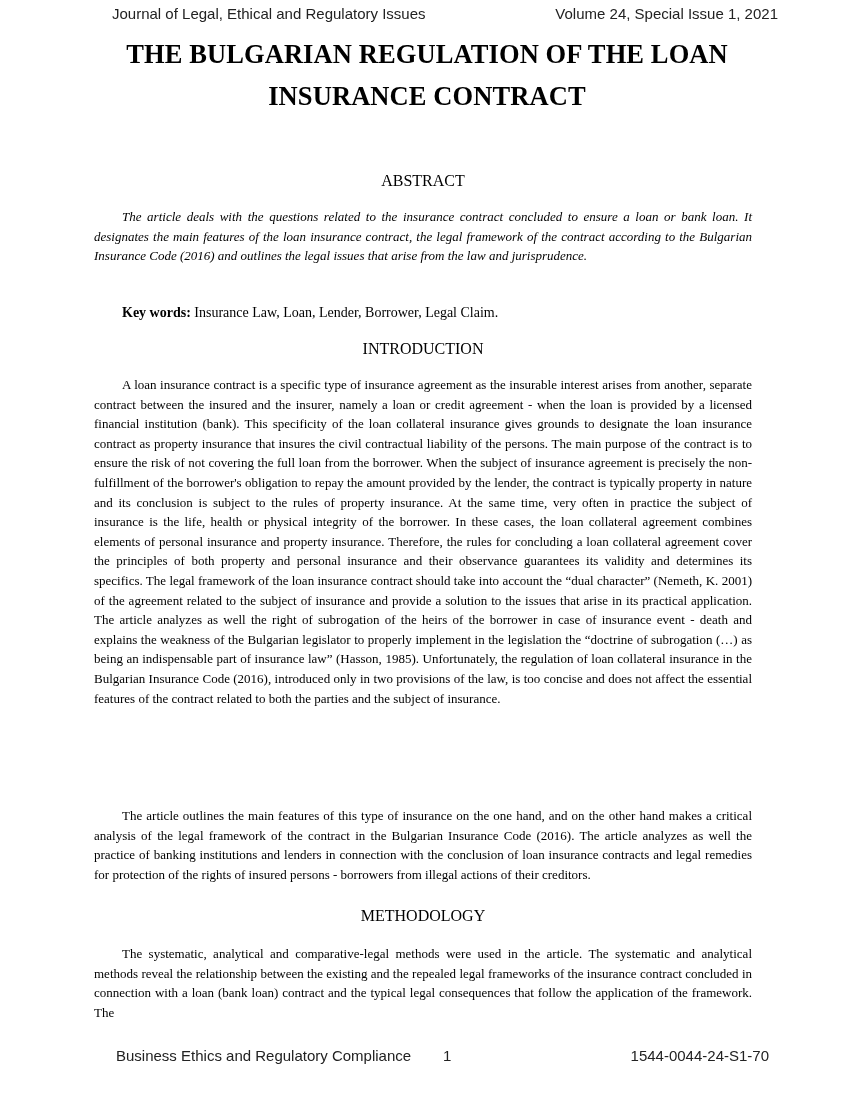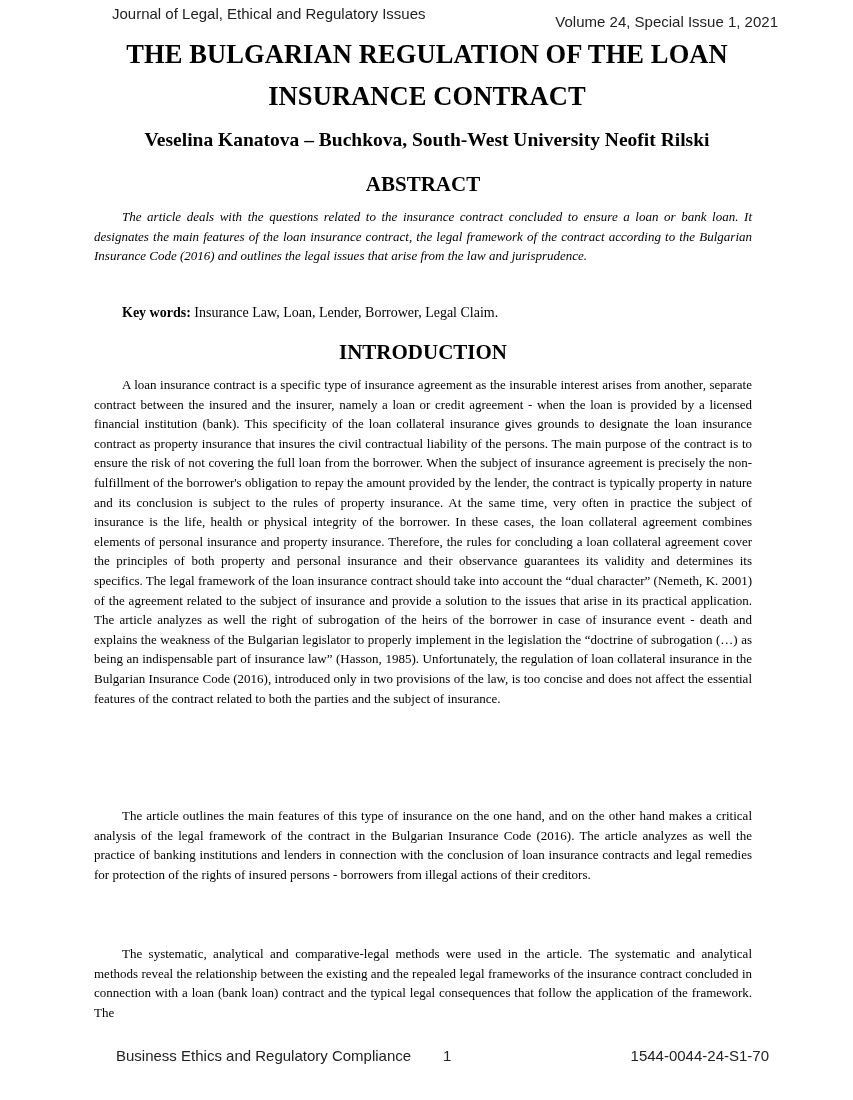--- a/index.html
+++ b/index.html
@@ -5,38 +5,38 @@
   html, body { margin: 0; padding: 0; background: #ffffff; }
   body { width: 853px; height: 1100px; position: relative; overflow: hidden; color: #000; }
   .page { position: absolute; left: 0; top: 0; width: 853px; height: 1100px; }
   .running-header, .running-footer {
     position: absolute; left: 94px; width: 666px;
     font-family: "Liberation Sans", sans-serif; font-size: 15px; color: #222; margin-left: 18px;
   }
   .running-header { top: 5px; height: 16px; }
   .running-footer { top: 1047px; height: 16px; }
   .rh-left { position: absolute; left: 0; top: 0; white-space: nowrap; }
-  .rh-right { position: absolute; right: 0; top: 8px; white-space: nowrap; }
+  .rh-right { position: absolute; right: 0; top: 0; white-space: nowrap; }
   .rf-left { position: absolute; left: 4px; top: 0; white-space: nowrap; }
   .rf-center { position: absolute; left: 331px; top: 0; }
   .rf-right { position: absolute; right: 9px; top: 0; white-space: nowrap; }
 
   .title {
     position: absolute; left: 94px; width: 666px; top: 33px;
     font-family: "Liberation Serif", serif; font-weight: bold; font-size: 26.5px;
     line-height: 42px; text-align: center; letter-spacing: 0.1px;
   }
   .author {
     position: absolute; left: 94px; width: 666px; top: 129px;
     font-family: "Liberation Serif", serif; font-weight: bold; font-size: 19.5px;
     text-align: center; white-space: nowrap;
   }
   .section-heading {
     position: absolute; left: 94px; width: 658px;
-    font-family: "Liberation Serif", serif; font-weight: bold; font-size: 21px;
+    font-family: "Liberation Serif", serif; font-weight: normal; font-size: 16px;
     text-align: center;
   }
   .para {
     position: absolute; left: 94px; width: 658px;
     font-family: "Liberation Serif", serif; font-size: 13px; line-height: 19.6px;
     text-align: justify; text-indent: 28px; margin: 0;
   }
   .para.italic { font-style: italic; }
   .keywords {
     position: absolute; left: 122px; width: 630px; top: 305px;
@@ -49,35 +49,35 @@
 
 <div class="page">
 
   <div class="running-header">
     <span class="rh-left">Journal of Legal, Ethical and Regulatory Issues</span>
     <span class="rh-right">Volume 24, Special Issue 1, 2021</span>
   </div>
 
   <div class="title">THE BULGARIAN REGULATION OF THE LOAN INSURANCE CONTRACT</div>
 
-  <div class="author">Veselina Kanatova – Buchkova, South-West University Neofit Rilski</div>
 
   <div class="section-heading" style="top:172px;">ABSTRACT</div>
 
   <p class="para italic" style="top:207px;">The article deals with the questions related to the insurance contract concluded to ensure a loan or bank loan. It designates the main features of the loan insurance contract, the legal framework of the contract according to the Bulgarian Insurance Code (2016) and outlines the legal issues that arise from the law and jurisprudence.</p>
 
   <div class="keywords">
     <b>Key words:</b><span> Insurance Law, Loan, Lender, Borrower, Legal Claim.</span>
   </div>
 
   <div class="section-heading" style="top:340px;">INTRODUCTION</div>
 
   <p class="para" style="top:375px;">A loan insurance contract is a specific type of insurance agreement as the insurable interest arises from another, separate contract between the insured and the insurer, namely a loan or credit agreement - when the loan is provided by a licensed financial institution (bank). This specificity of the loan collateral insurance gives grounds to designate the loan insurance contract as property insurance that insures the civil contractual liability of the persons. The main purpose of the contract is to ensure the risk of not covering the full loan from the borrower. When the subject of insurance agreement is precisely the non-fulfillment of the borrower's obligation to repay the amount provided by the lender, the contract is typically property in nature and its conclusion is subject to the rules of property insurance. At the same time, very often in practice the subject of insurance is the life, health or physical integrity of the borrower. In these cases, the loan collateral agreement combines elements of personal insurance and property insurance. Therefore, the rules for concluding a loan collateral agreement cover the principles of both property and personal insurance and their observance guarantees its validity and determines its specifics. The legal framework of the loan insurance contract should take into account the “dual character” (Nemeth, K. 2001) of the agreement related to the subject of insurance and provide a solution to the issues that arise in its practical application. The article analyzes as well the right of subrogation of the heirs of the borrower in case of insurance event - death and explains the weakness of the Bulgarian legislator to properly implement in the legislation the “doctrine of subrogation (…) as being an indispensable part of insurance law” (Hasson, 1985). Unfortunately, the regulation of loan collateral insurance in the Bulgarian Insurance Code (2016), introduced only in two provisions of the law, is too concise and does not affect the essential features of the contract related to both the parties and the subject of insurance.</p>
   <p class="para" style="top:806px;">The article outlines the main features of this type of insurance on the one hand, and on the other hand makes a critical analysis of the legal framework of the contract in the Bulgarian Insurance Code (2016). The article analyzes as well the practice of banking institutions and lenders in connection with the conclusion of loan insurance contracts and legal remedies for protection of the rights of insured persons - borrowers from illegal actions of their creditors.</p>
 
+  <div class="section-heading" style="top:907px;">METHODOLOGY</div>
 
   <p class="para" style="top:944px;">The systematic, analytical and comparative-legal methods were used in the article. The systematic and analytical methods reveal the relationship between the existing and the repealed legal frameworks of the insurance contract concluded in connection with a loan (bank loan) contract and the typical legal consequences that follow the application of the framework. The</p>
 
   <div class="running-footer">
     <span class="rf-left">Business Ethics and Regulatory Compliance</span>
     <span class="rf-center">1</span>
     <span class="rf-right">1544-0044-24-S1-70</span>
   </div>
 
 </div>

